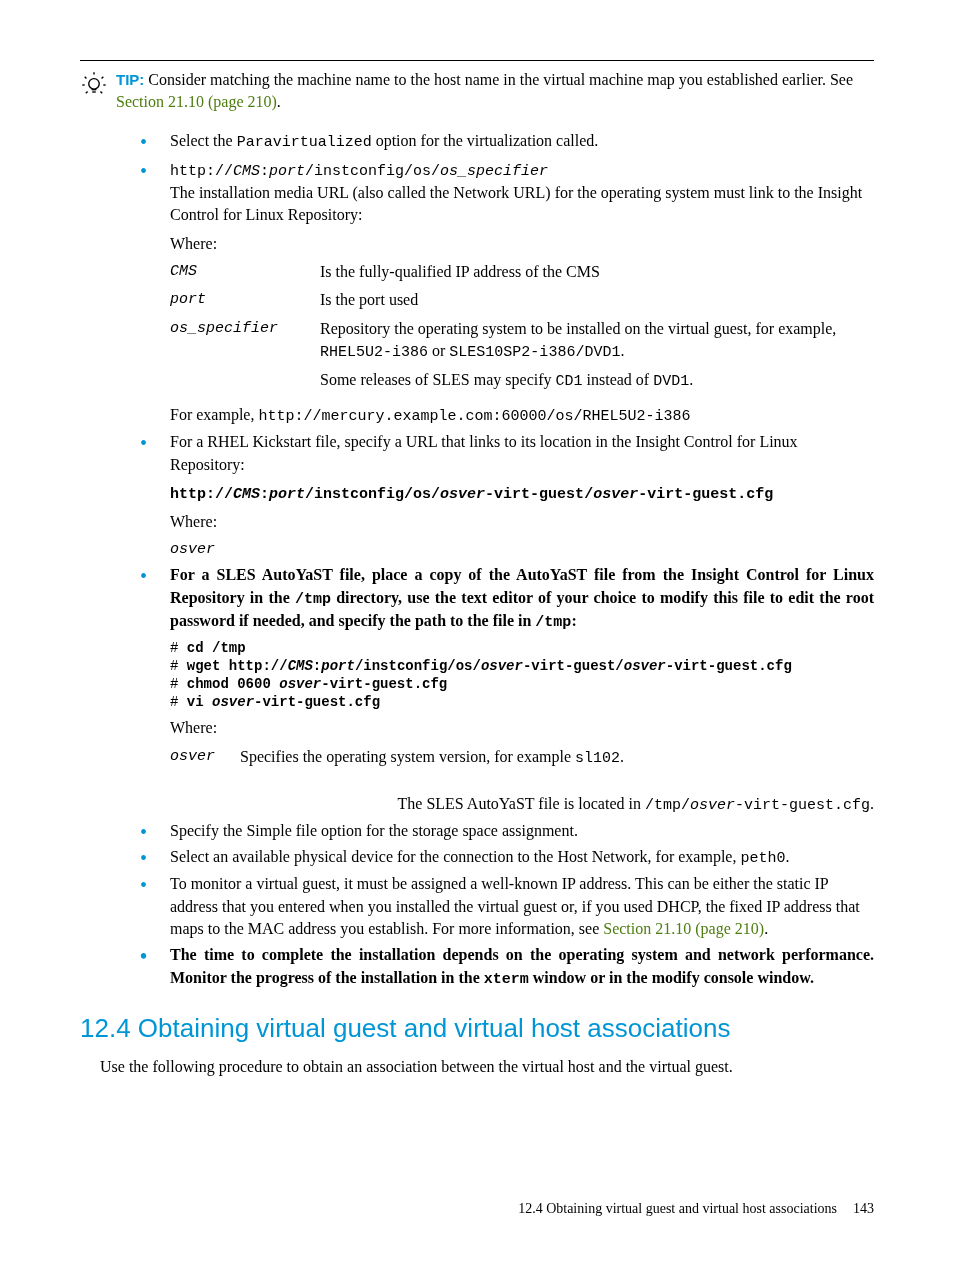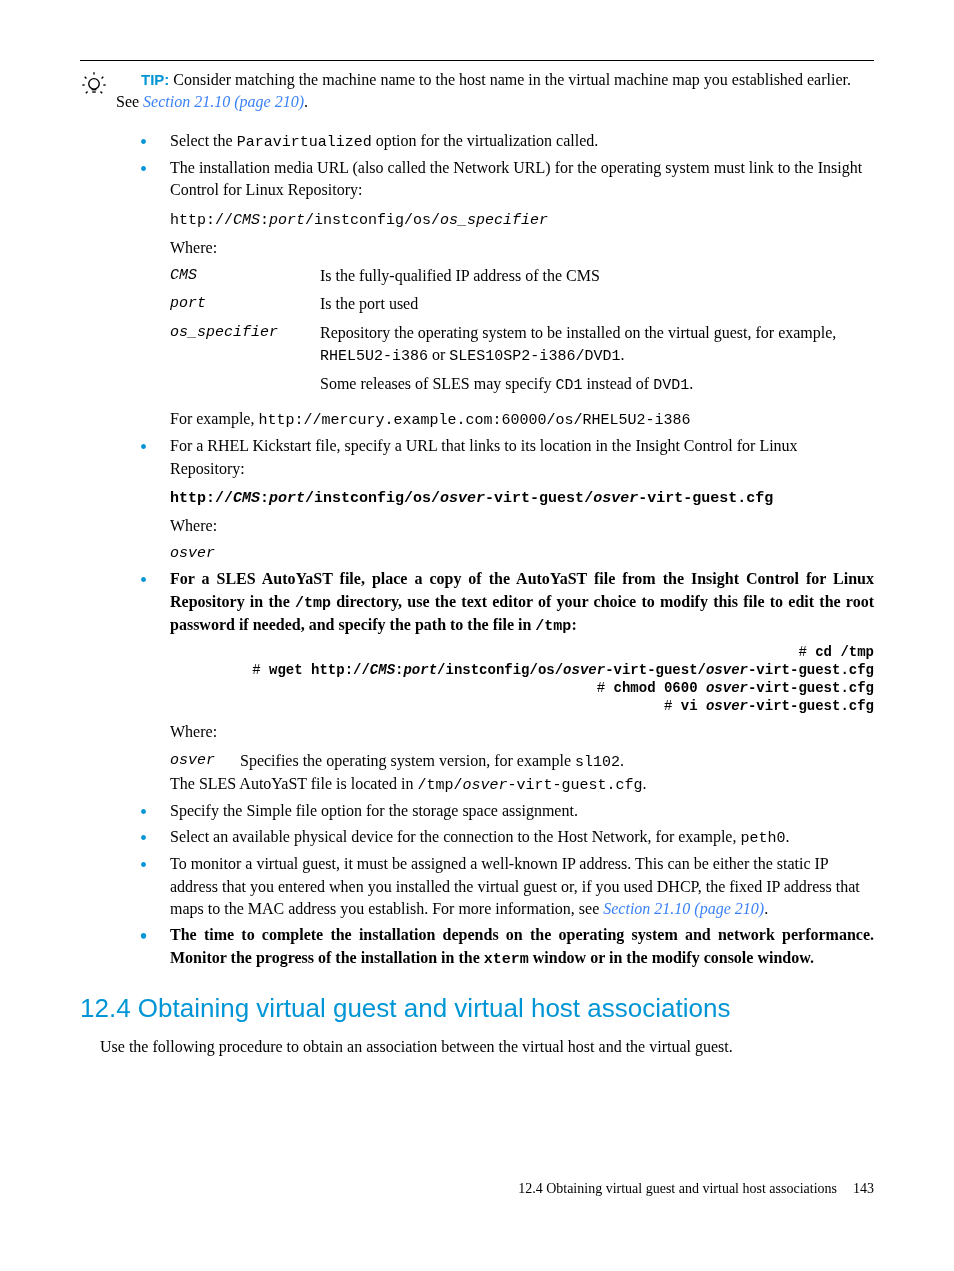--- a/index.html
+++ b/index.html
@@ -26,28 +26,26 @@
     width: 28px;
     height: 28px;
     margin-right: 8px;
     margin-top: 2px;
   }
   .tip-label {
     color: #0096d6;
     font-family: Arial, Helvetica, sans-serif;
     font-weight: bold;
     font-size: 15px;
-    margin-left: 25px;
   }
   .tip-text {
     display: inline;
   }
   .link {
-    color: #3b82f6;
-    font-style: italic;
+    color: #4d7c0f;
   }
   ul.bullets {
     list-style: none;
     padding-left: 0;
     margin: 0 0 16px 0;
   }
   ul.bullets > li {
     position: relative;
     padding-left: 90px;
     margin-bottom: 4px;
@@ -140,22 +138,22 @@
     <span class="tip-label">TIP:</span>
     <span class="tip-text">Consider matching the machine name to the host name in the virtual machine map you established earlier. See </span><span class="link">Section 21.10 (page 210)</span><span>.</span>
   </div>
 </div>
 
 <ul class="bullets">
   <li>
     <span>Select the </span><span class="mono">Paravirtualized</span><span> option for the virtualization called.</span>
   </li>
   <li>
+    <div style="margin-top:6px;"><span class="mono">http://</span><span class="mono-italic">CMS</span><span class="mono">:</span><span class="mono-italic">port</span><span class="mono">/instconfig/os/</span><span class="mono-italic">os_specifier</span></div>
     <div>The installation media URL (also called the Network URL) for the operating system must link to the Insight Control for Linux Repository:</div>
-    <div style="margin-top:6px;"><span class="mono">http://</span><span class="mono-italic">CMS</span><span class="mono">:</span><span class="mono-italic">port</span><span class="mono">/instconfig/os/</span><span class="mono-italic">os_specifier</span></div>
     <div style="margin-top:6px;">Where:</div>
     <div style="margin-top:6px;">
       <div class="def-row">
         <div class="def-term mono-italic">CMS</div>
         <div class="def-desc">Is the fully-qualified IP address of the CMS</div>
       </div>
       <div class="def-row">
         <div class="def-term mono-italic">port</div>
         <div class="def-desc">Is the port used</div>
       </div>
@@ -172,32 +170,32 @@
   <li>
     <div>For a RHEL Kickstart file, specify a URL that links to its location in the Insight Control for Linux Repository:</div>
     <div style="margin-top:6px;"><span class="mono code-bold">http://</span><span class="mono code-bold code-italic">CMS</span><span class="mono code-bold">:</span><span class="mono code-bold code-italic">port</span><span class="mono code-bold">/instconfig/os/</span><span class="mono code-bold code-italic">osver</span><span class="mono code-bold">-virt-guest/</span><span class="mono code-bold code-italic">osver</span><span class="mono code-bold">-virt-guest.cfg</span></div>
     <div style="margin-top:6px;">Where:</div>
     <div style="margin-top:6px; display:flex;">
       <div style="min-width:70px;" class="mono-italic">osver</div>
     </div>
   </li>
   <li>
     <div class="justify"><span>For a SLES AutoYaST file, place a copy of the AutoYaST file from the Insight Control for Linux Repository in the </span><span class="mono">/tmp</span><span> directory, use the text editor of your choice to modify this file to edit the root password if needed, and specify the path to the file in </span><span class="mono">/tmp</span><span>:</span></div>
-    <div class="mono" style="margin-top:6px; font-size:14px; line-height:1.3;text-align:right;">
+    <div class="mono" style="margin-top:6px; font-size:14px; line-height:1.3;">
       <div><span># </span><span class="code-bold">cd /tmp</span></div>
       <div><span># </span><span class="code-bold">wget http://</span><span class="code-bold code-italic">CMS</span><span class="code-bold">:</span><span class="code-bold code-italic">port</span><span class="code-bold">/instconfig/os/</span><span class="code-bold code-italic">osver</span><span class="code-bold">-virt-guest/</span><span class="code-bold code-italic">osver</span><span class="code-bold">-virt-guest.cfg</span></div>
       <div><span># </span><span class="code-bold">chmod 0600 </span><span class="code-bold code-italic">osver</span><span class="code-bold">-virt-guest.cfg</span></div>
       <div><span># </span><span class="code-bold">vi </span><span class="code-bold code-italic">osver</span><span class="code-bold">-virt-guest.cfg</span></div>
     </div>
     <div style="margin-top:6px;">Where:</div>
     <div style="margin-top:6px; display:flex;">
       <div style="min-width:70px;" class="mono-italic">osver</div>
       <div><span>Specifies the operating system version, for example </span><span class="mono">sl102</span><span>.</span></div>
     </div>
-    <div style="margin-top:0;"><span>The SLES AutoYaST file is located in </span><span class="mono">/tmp/</span><span class="mono-italic">osver</span><span class="mono">-virt-guest.cfg</span><span>.</span></div>
+    <div style="margin-top:24px;text-align:right;"><span>The SLES AutoYaST file is located in </span><span class="mono">/tmp/</span><span class="mono-italic">osver</span><span class="mono">-virt-guest.cfg</span><span>.</span></div>
   </li>
   <li>
     <span>Specify the Simple file option for the storage space assignment.</span>
   </li>
   <li>
     <span>Select an available physical device for the connection to the Host Network, for example, </span><span class="mono">peth0</span><span>.</span>
   </li>
   <li>
     <span>To monitor a virtual guest, it must be assigned a well-known IP address. This can be either the static IP address that you entered when you installed the virtual guest or, if you used DHCP, the fixed IP address that maps to the MAC address you establish. For more information, see </span><span class="link">Section 21.10 (page 210)</span><span>.</span>
   </li>

